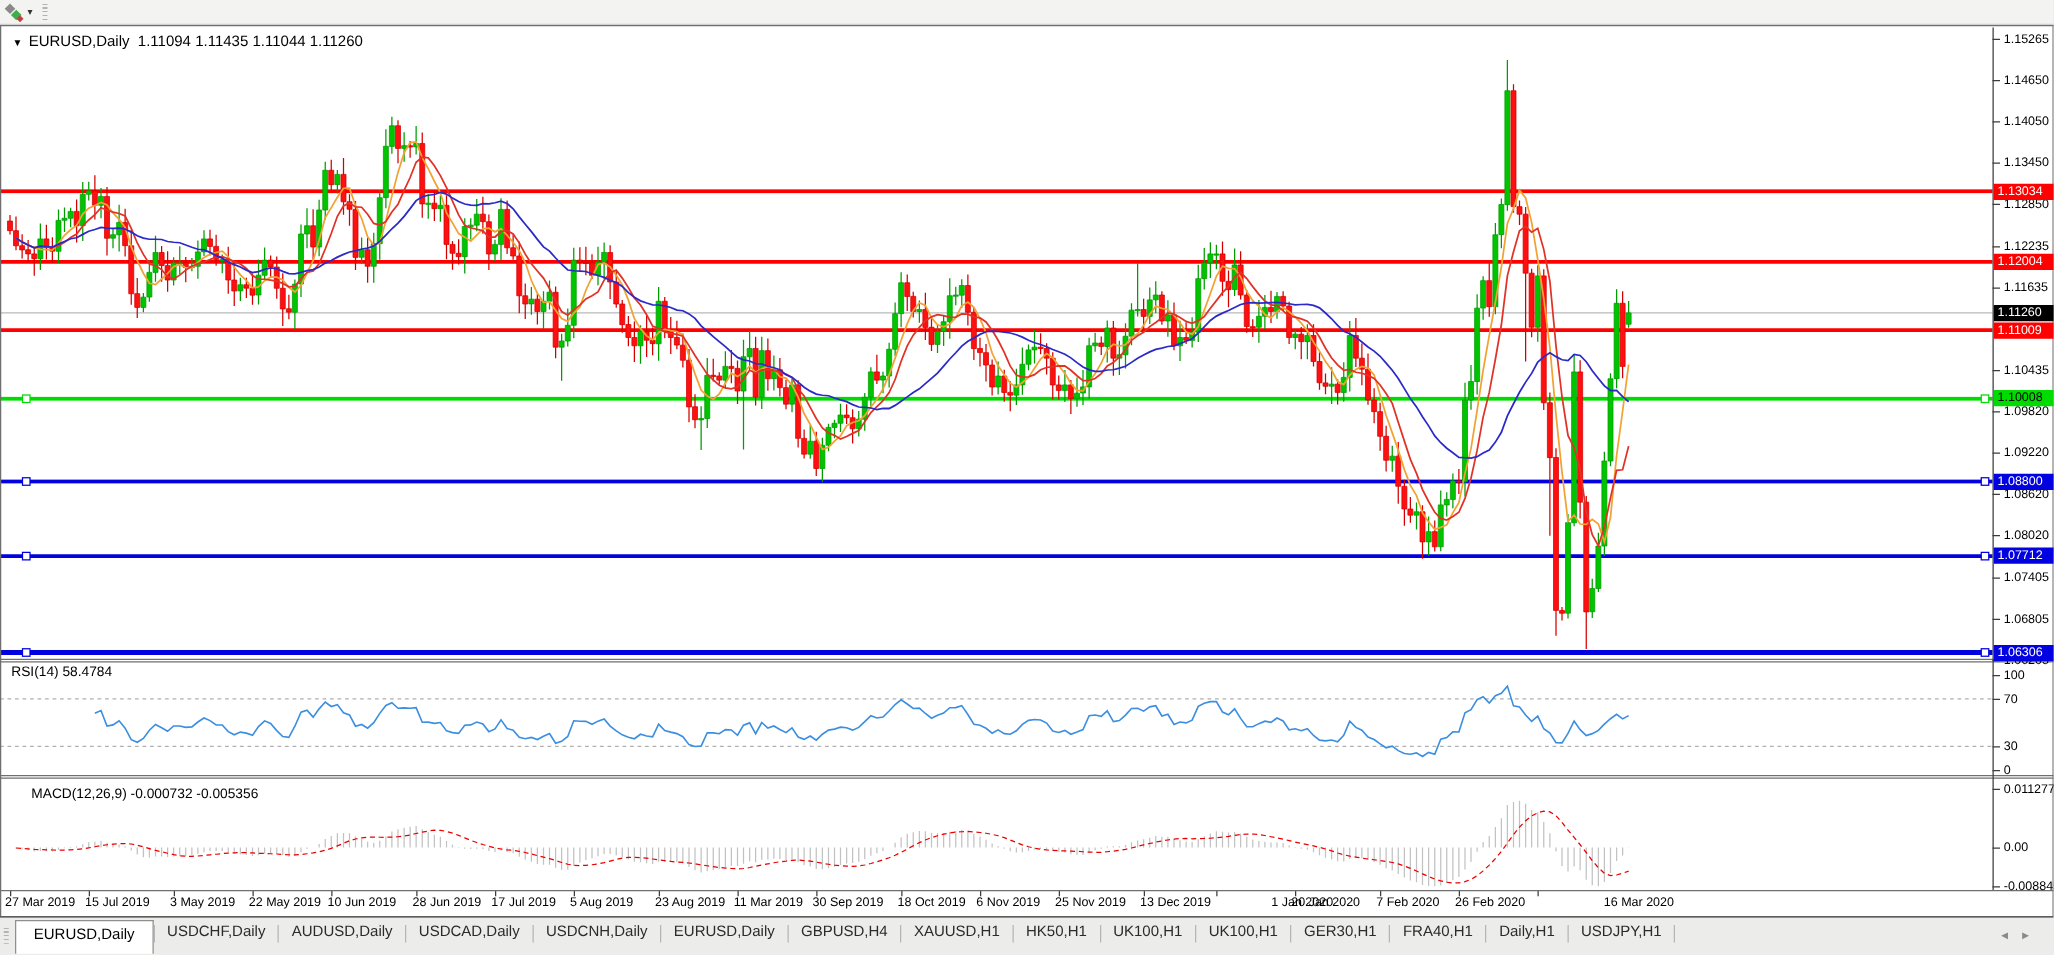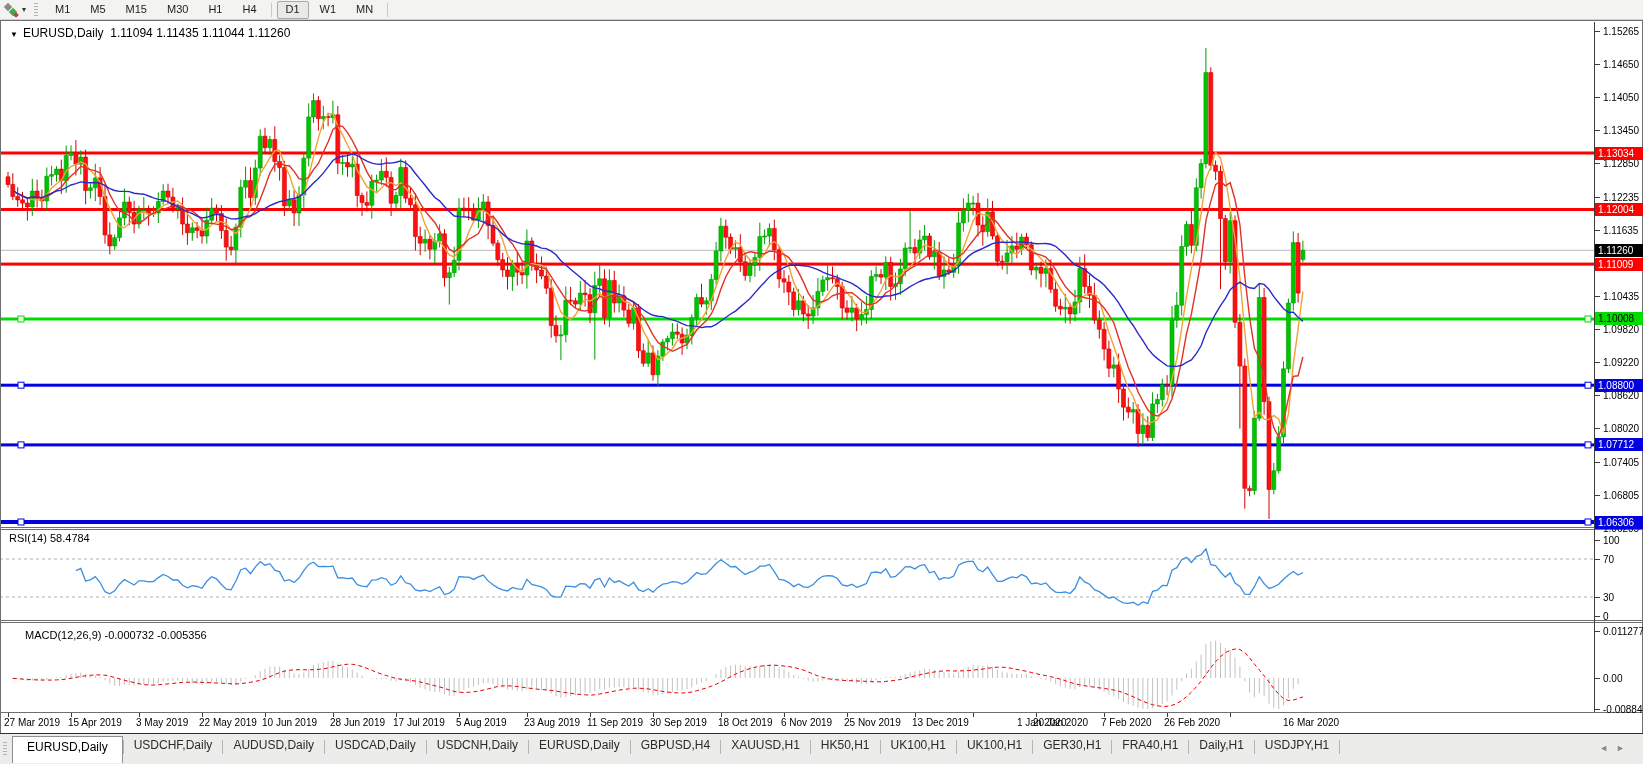--- a/index.html
+++ b/index.html
@@ -45,33 +45,20 @@
 <div id="screen">
 
   <div id="toolbar">
     <span class="tool-icon">
       <span class="diam" style="left:2px;top:2px;background:#8a8a8a;"></span>
       <span class="diam" style="left:7px;top:7px;background:#3fae4a;"></span>
       <span class="diam" style="left:11px;top:11px;width:4px;height:4px;background:#c04040;"></span>
     </span>
     <span class="caret">▾</span>
     <span class="grip"></span>
-    <span id="tf-buttons" style="display:flex;align-items:center;">
-        <span class="tfbtn">M1</span>
-        <span class="tfbtn">M5</span>
-        <span class="tfbtn">M15</span>
-        <span class="tfbtn">M30</span>
-        <span class="tfbtn">H1</span>
-        <span class="tfbtn">H4</span>
-        <span class="vsep"></span>
-        <span class="tfbtn active">D1</span>
-        <span class="tfbtn">W1</span>
-        <span class="tfbtn">MN</span>
-        <span class="vsep"></span>
-      </span>
   </div>
 
   <div>
 
     <svg id="main-svg" style="top:22px;" width="1643" height="505">
         <g>
           <rect x="0" y="129.5" width="1594" height="3" fill="#fe0000"></rect>
         </g>
         <g>
           <rect x="0" y="186.0" width="1594" height="3" fill="#fe0000"></rect>
@@ -181,37 +168,37 @@
         <div class="price-tag" style="top: 312px; background: rgb(0, 220, 0); color: rgb(0, 0, 0);">1.10008</div>
         <div class="price-tag" style="top: 379px; background: rgb(2, 2, 224); color: rgb(255, 255, 255);">1.08800</div>
         <div class="price-tag" style="top: 438px; background: rgb(2, 2, 224); color: rgb(255, 255, 255);">1.07712</div>
         <div class="price-tag" style="top: 516px; background: rgb(2, 2, 224); color: rgb(255, 255, 255);">1.06306</div>
         <div class="price-tag" style="top: 244px; background: rgb(0, 0, 0); color: rgb(255, 255, 255);">1.11260</div>
       </div>
     <div id="time-axis">
         <div class="tickv" style="left: 8px;"></div>
         <div class="date-label" style="left: 4px; text-align: center;">27 Mar 2019</div>
         <div class="tickv" style="left: 71px;"></div>
-        <div class="date-label" style="left: 68px;">15 Apr 2019</div>
+        <div class="date-label" style="left: 68px;">15 Jul 2019</div>
         <div class="tickv" style="left: 139px;"></div>
         <div class="date-label" style="left: 136px;">3 May 2019</div>
         <div class="tickv" style="left: 202px;"></div>
         <div class="date-label" style="left: 199px;">22 May 2019</div>
         <div class="tickv" style="left: 265px;"></div>
         <div class="date-label" style="left: 262px;">10 Jun 2019</div>
         <div class="tickv" style="left: 333px;"></div>
         <div class="date-label" style="left: 330px;">28 Jun 2019</div>
         <div class="tickv" style="left: 396px;"></div>
         <div class="date-label" style="left: 393px; text-align: center;">17 Jul 2019</div>
         <div class="tickv" style="left: 459px;"></div>
         <div class="date-label" style="left: 456px;">5 Aug 2019</div>
         <div class="tickv" style="left: 527px;"></div>
         <div class="date-label" style="left: 524px;">23 Aug 2019</div>
         <div class="tickv" style="left: 590px;"></div>
-        <div class="date-label" style="left: 587px;">11 Sep 2019</div>
+        <div class="date-label" style="left: 587px;">11 Mar 2019</div>
         <div class="tickv" style="left: 653px;"></div>
         <div class="date-label" style="left: 650px;">30 Sep 2019</div>
         <div class="tickv" style="left: 721px;"></div>
         <div class="date-label" style="left: 718px;">18 Oct 2019</div>
         <div class="tickv" style="left: 784px;"></div>
         <div class="date-label" style="left: 781px;">6 Nov 2019</div>
         <div class="tickv" style="left: 847px;"></div>
         <div class="date-label" style="left: 844px;">25 Nov 2019</div>
         <div class="tickv" style="left: 915px;"></div>
         <div class="date-label" style="left: 912px;">13 Dec 2019</div>

